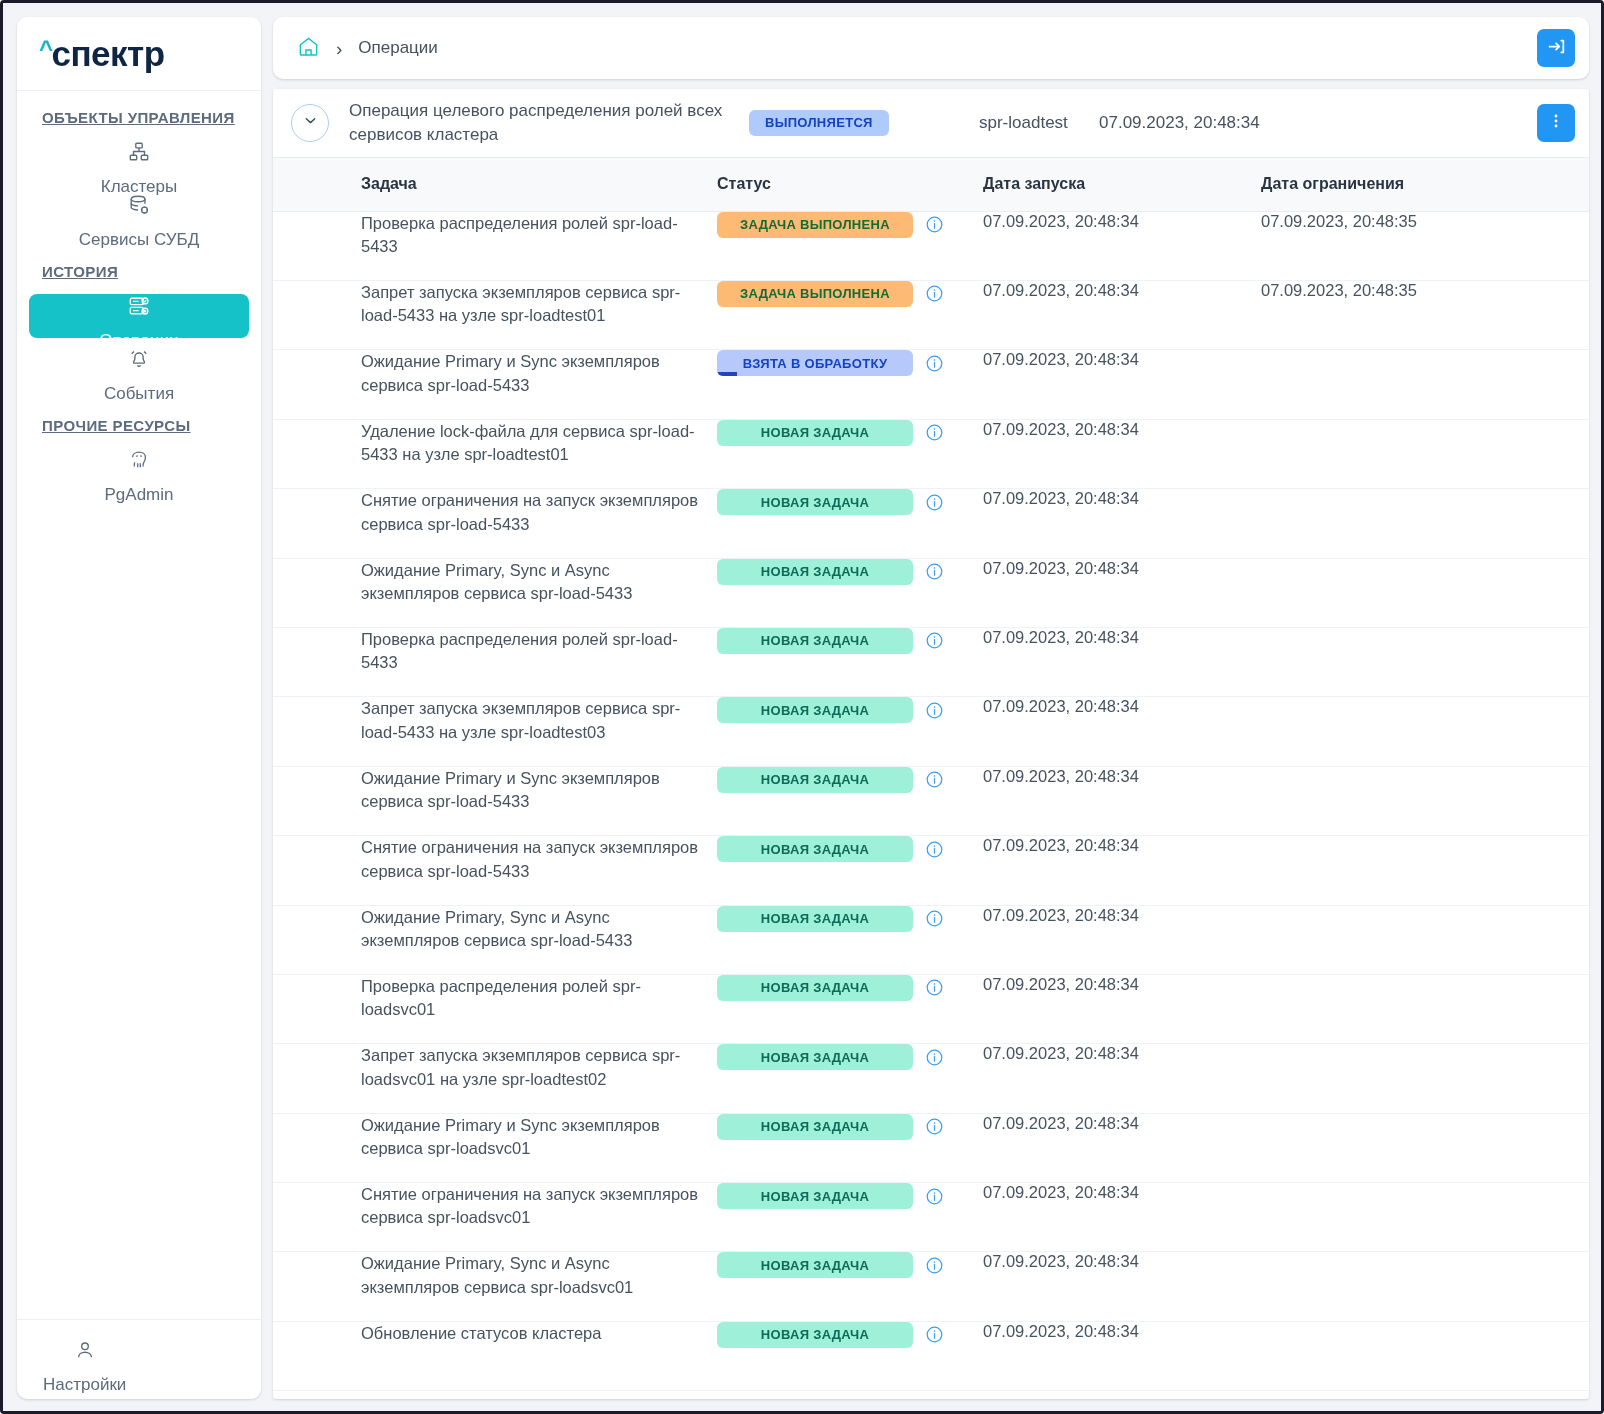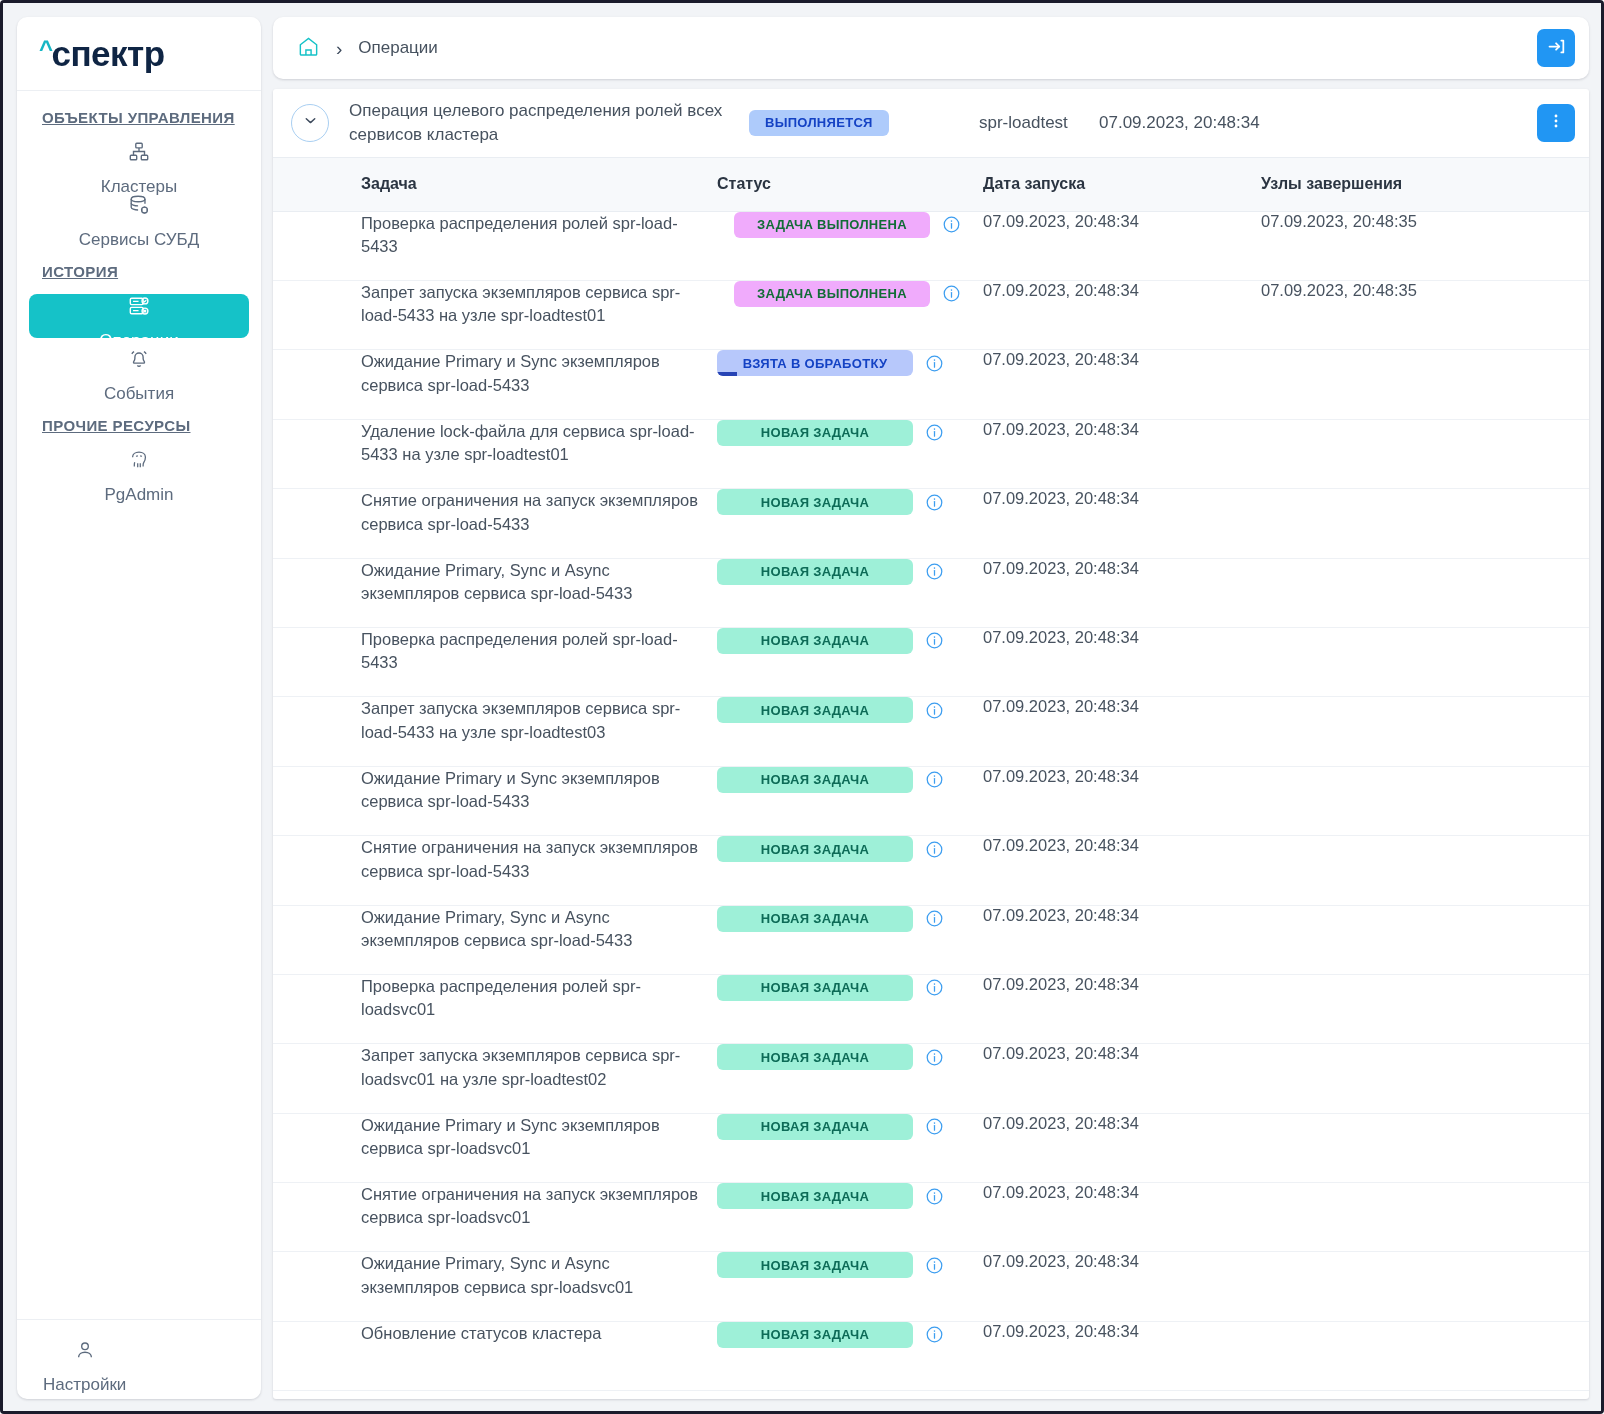--- a/index.html
+++ b/index.html
@@ -192,21 +192,21 @@
     padding: 0 16px;
     border-radius: 6px;
     font-size: 13px;
     font-weight: 700;
     letter-spacing: .3px;
     white-space: nowrap;
     position: relative;
     overflow: hidden;
   }
   .badge.running { background:#aecbfb; color:#1442c4; }
-  .badge.done { background:#f0abfc; color:#126c36; min-width:196px;margin-left:17px; }
+  .badge.done { background:#fdba74; color:#126c36; min-width:196px; }
   .badge.processing { background:#b7c8fb; color:#1442c4; min-width:196px; }
   .badge.processing::after {
     content:"";
     position:absolute;
     left:0; bottom:0;
     height:4px; width:20px;
     background:#2744b5;
   }
   .badge.new { background:#9ef0d8; color:#0d6b57; min-width:196px; }
 
@@ -399,21 +399,21 @@
                   <circle cx="12" cy="18" r="1.7"></circle>
               </svg>
             </span>
           </button>
         </div>
 
         <div class="tbl-head">
           <div class="th c-task">Задача</div>
           <div class="th c-status">Статус</div>
           <div class="th c-created">Дата запуска</div>
-          <div class="th c-done">Узлы завершения</div>
+          <div class="th c-done">Дата ограничения</div>
         </div>
 
         <div class="tbl-body" id="tbl-body">
             <div class="row">
               <div class="task c-task">Проверка распределения ролей spr-load-5433</div>
               <div class="statuscell c-status">
                 <span class="badge done">ЗАДАЧА ВЫПОЛНЕНА</span>
                 <span class="info-ic"><svg width="19" height="19" viewBox="0 0 24 24" fill="none" stroke="#3d9ef0" stroke-width="1.6">
                     <circle cx="12" cy="12" r="9.2"></circle>
                     <path d="M12 10.8v5.8" stroke-linecap="round"></path>

